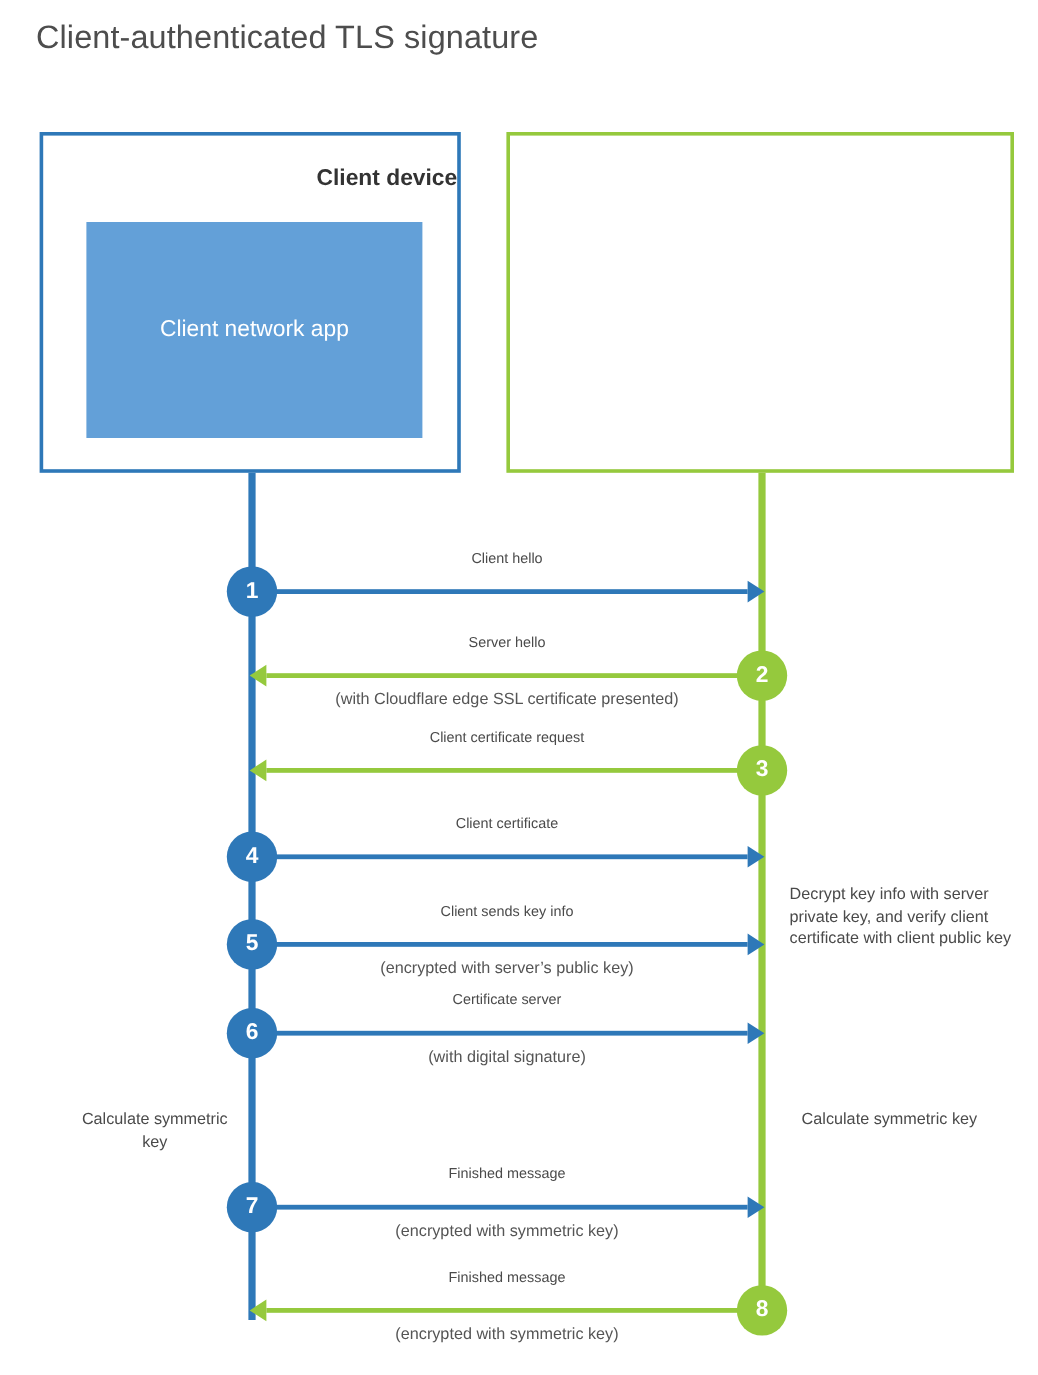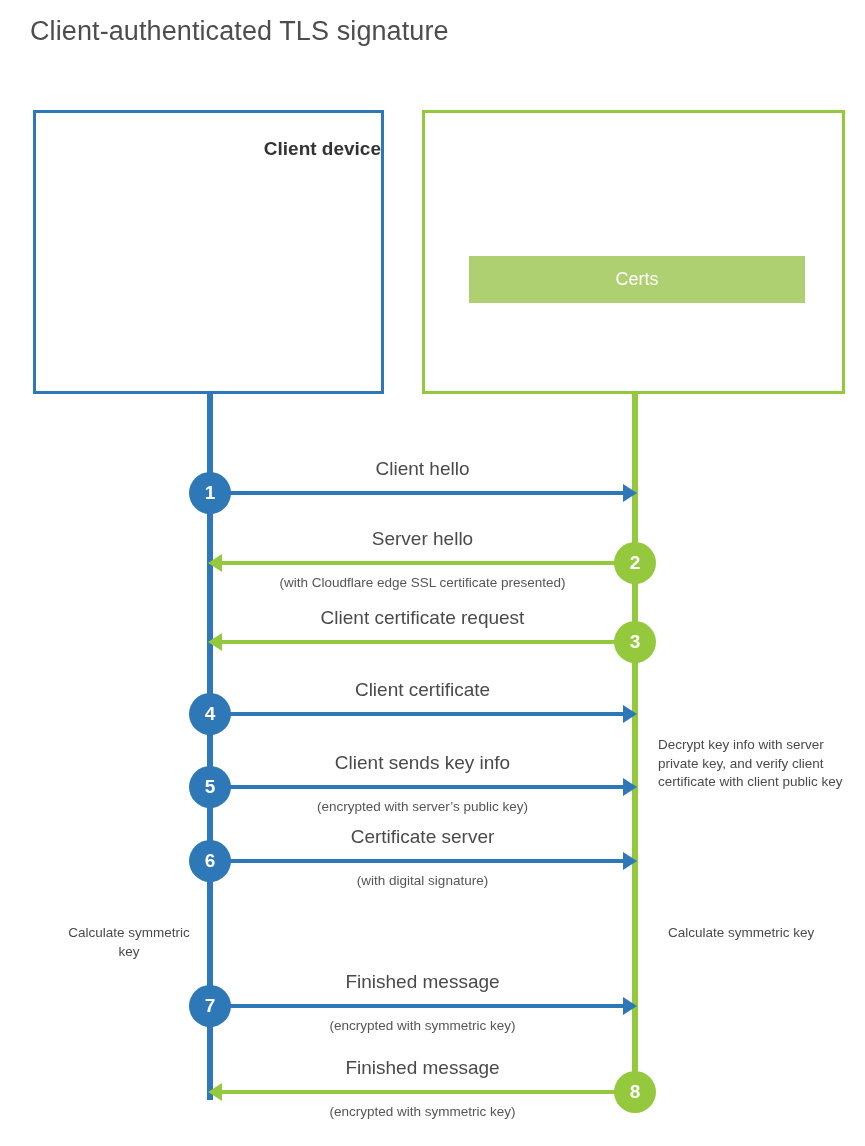--- a/index.html
+++ b/index.html
@@ -163,21 +163,21 @@
   }
   .step-circle.blue { background: #2e78b8; left: 189px; }
   .step-circle.green { background: #95c93d; left: 614px; }
 
   
   .msg-label {
     position: absolute;
     left: 215px;
     width: 415px;
     text-align: center;
-    font-size: 19px;
+    font-size: 12px;
     color: #4a4a4a;
     white-space: nowrap;
   }
   .msg-label.primary { top: -35px; }
   .msg-label.sub {
     top: 12px;
     font-size: 13.5px;
     color: #555555;
   }
 
@@ -207,26 +207,26 @@
     text-align: left;
   }
 </style>
 </head>
 <body>
 
 <div id="page-title">Client-authenticated TLS signature</div>
 
 <div id="client-box" class="party-box">
   <div class="party-title">Client device</div>
+  <div id="client-app-block">
+    <span class="block-label">Client network app</span>
+  </div>
 </div>
 
 <div id="server-box" class="party-box">
-  <div id="server-block-1" class="server-block">
-    <span class="block-label">Certs</span>
-  </div>
 </div>
 
 <div id="client-lifeline" class="lifeline"></div>
 <div id="server-lifeline" class="lifeline"></div>
 
 <div class="msg-row" id="msg-row-0" style="top: 493px;">
     <div class="arrow-shaft blue" style="left: 210px; width: 413px;"></div>
     <div class="arrow-head right blue" style="left: 623px;"></div>
     <div class="step-circle blue">1</div>
     <div class="msg-label primary">Client hello</div>

